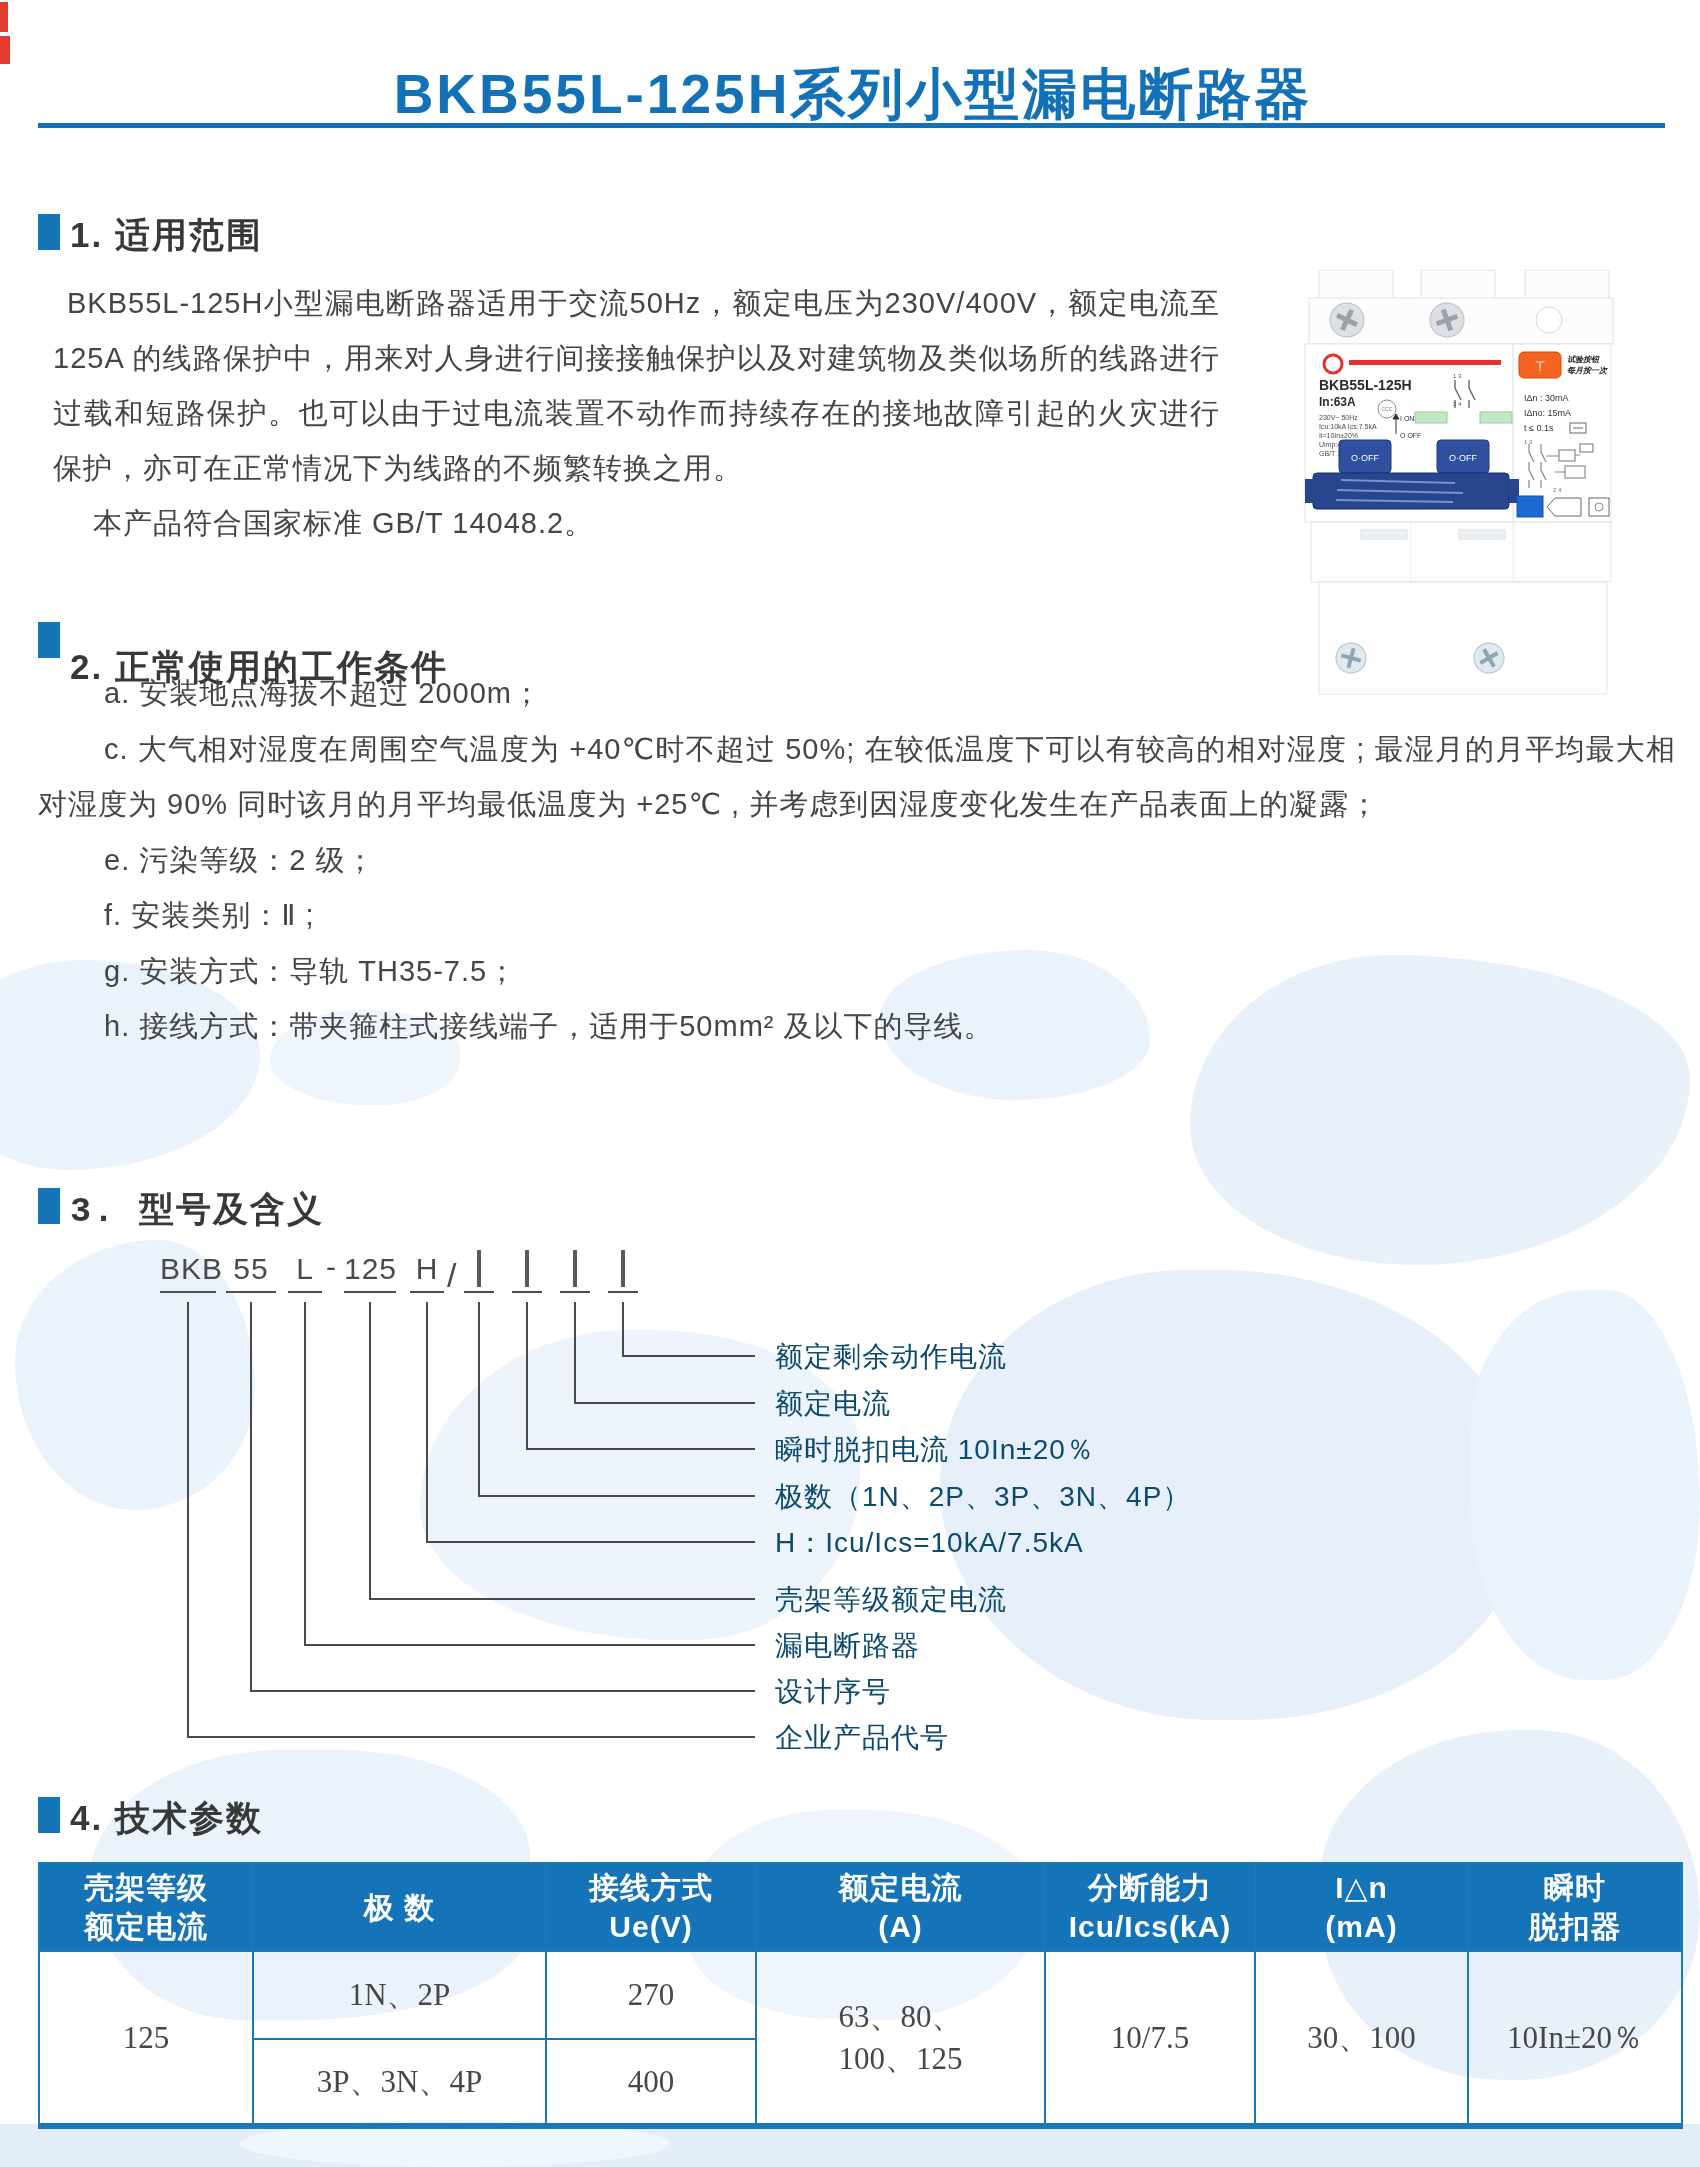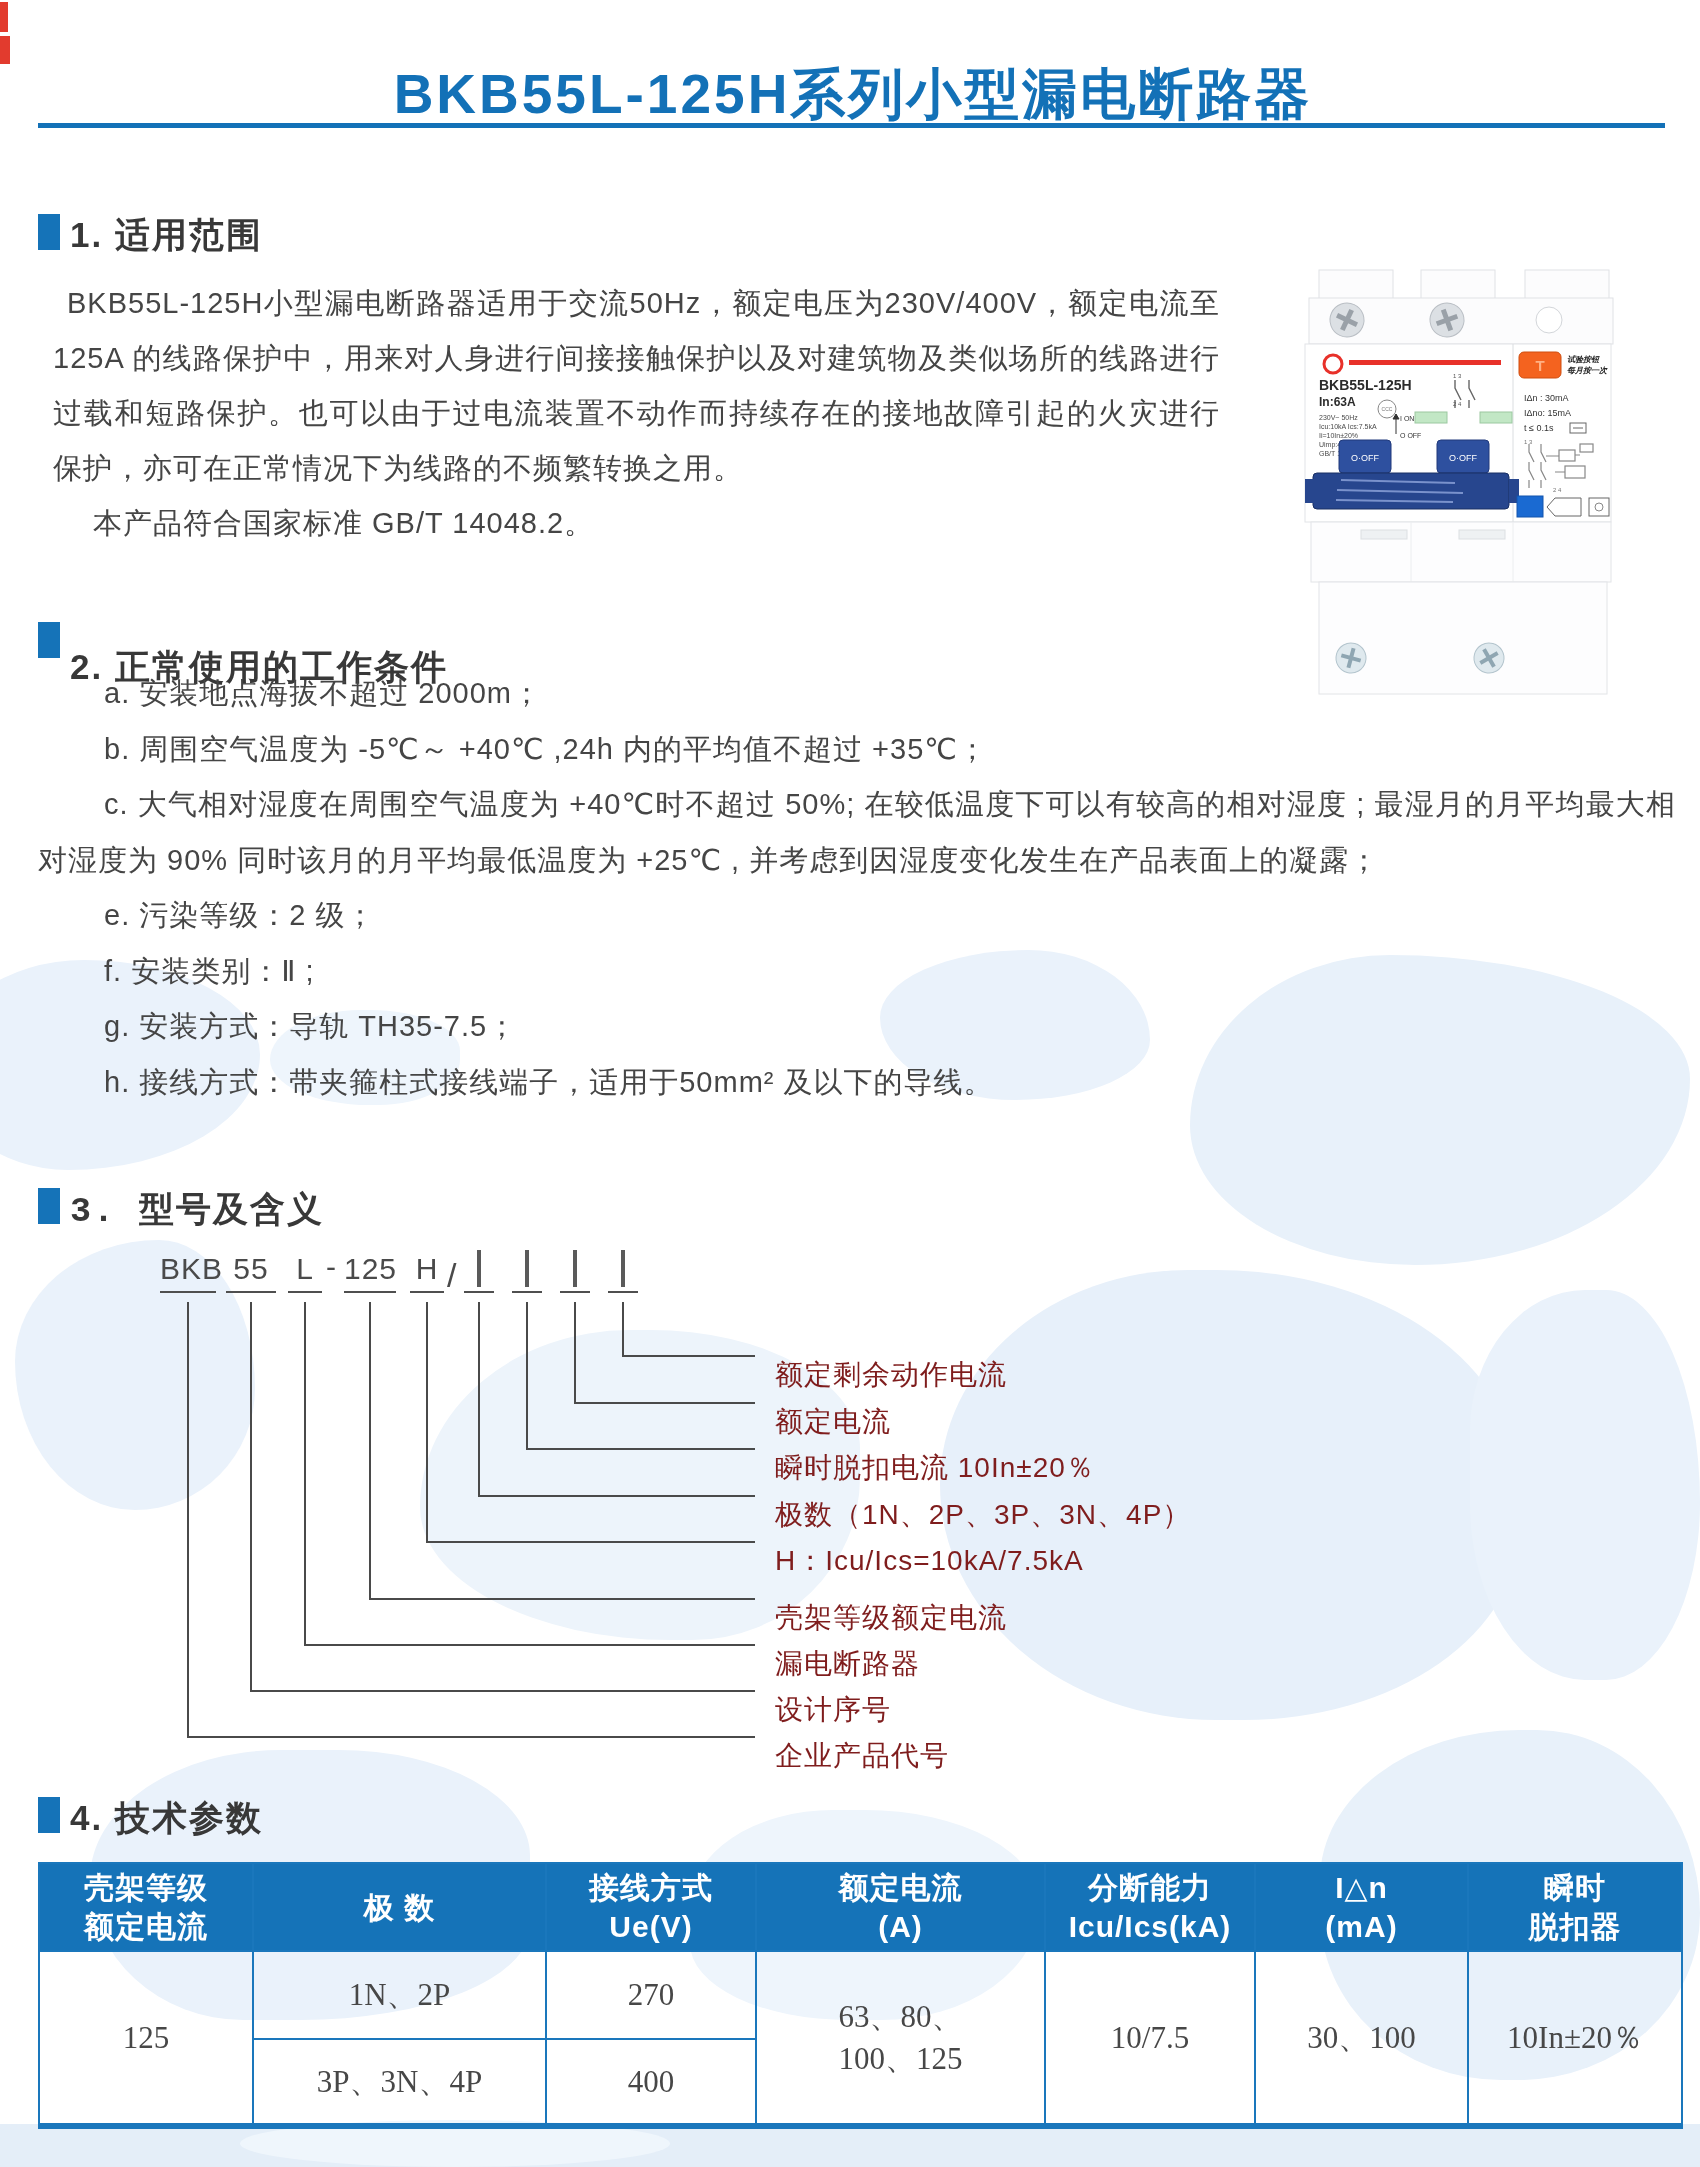--- a/index.html
+++ b/index.html
@@ -14,21 +14,21 @@
   .sq{width:22px;height:36px;background:#1573b8;}
   .h2{font-size:35px;font-weight:bold;color:#383838;letter-spacing:2px;}
   .body-text{font-size:29px;line-height:55px;color:#454545;text-align:justify;letter-spacing:1px;margin-left:15px;}
   .item{font-size:29px;line-height:55.5px;color:#454545;letter-spacing:1px;text-indent:66px;}
   .seg{position:absolute;text-align:center;font-size:30px;color:#4a4a4a;letter-spacing:1px;
        border-bottom:2px solid #4f4f4f;padding-bottom:5px;}
   .seg-plain{position:absolute;font-size:30px;color:#4a4a4a;}
   .pbox{width:16px;height:19px;border:2px solid #5a5a5a;margin:6px auto 0;}
   .vline{position:absolute;width:2px;background:#4a4a4a;}
   .hline{position:absolute;height:2px;background:#4a4a4a;}
-  .dlabel{position:absolute;left:775px;font-size:28px;color:#7f1d1d;letter-spacing:1px;white-space:nowrap;margin-top:18px;}
+  .dlabel{position:absolute;left:775px;font-size:28px;color:#0c4a6e;letter-spacing:1px;white-space:nowrap;}
   table.tech{border-collapse:collapse;table-layout:fixed;}
   table.tech th{background:#1573b8;color:#fff;font-size:30px;font-weight:bold;line-height:39px;
        white-space:pre-line;vertical-align:middle;text-align:center;letter-spacing:1px;}
   table.tech th,table.tech td{border:2px solid #1a77bc;padding:0;}
   table.tech td{font-family:"Liberation Serif","DejaVu Serif",serif;font-size:31px;color:#474747;
        text-align:center;vertical-align:middle;line-height:42px;white-space:pre-line;background:transparent;}
   table.tech{border-bottom:6px solid #1a77bc;}
   .redmark{position:absolute;background:#e23b2e;}
 </style>
 </head>
@@ -155,21 +155,20 @@
       <g transform="translate(186,390) rotate(-30)">
         <circle r="15" fill="#dfe9ee" stroke="#b3c4cd"></circle>
           <path d="M-10,0H10M0,-10V10" stroke="#8fa6b2" stroke-width="4"></path>
       </g>
     </svg>
 
     <div class="abs sq" style="left:38px;top:622px;"></div>
     <div class="abs h2" style="left:70px;top:644px;">2. 正常使用的工作条件</div>
     <div class="abs" style="left:38px;top:666px;width:1638px;">
       <div class="item">a. 安装地点海拔不超过 2000m；</div>
-      <div class="item">b. 周围空气温度为 -5℃～ +40℃ ,24h 内的平均值不超过 +35℃；</div>
       <div class="item" style="text-align:justify;">c. 大气相对湿度在周围空气温度为 +40℃时不超过 50%; 在较低温度下可以有较高的相对湿度 ; 最湿月的月平均最大相对湿度为 90% 同时该月的月平均最低温度为 +25℃ , 并考虑到因湿度变化发生在产品表面上的凝露；</div>
       <div class="item">e. 污染等级：2 级；</div>
       <div class="item">f. 安装类别：Ⅱ ;</div>
       <div class="item">g. 安装方式：导轨 TH35-7.5；</div>
       <div class="item">h. 接线方式：带夹箍柱式接线端子，适用于50mm² 及以下的导线。</div>
     </div>
 
     <div class="abs sq" style="left:38px;top:1188px;"></div>
     <div class="abs h2" style="left:70px;top:1186px;font-family:Liberation Mono, monospace;">3. 型号及含义</div>
 

